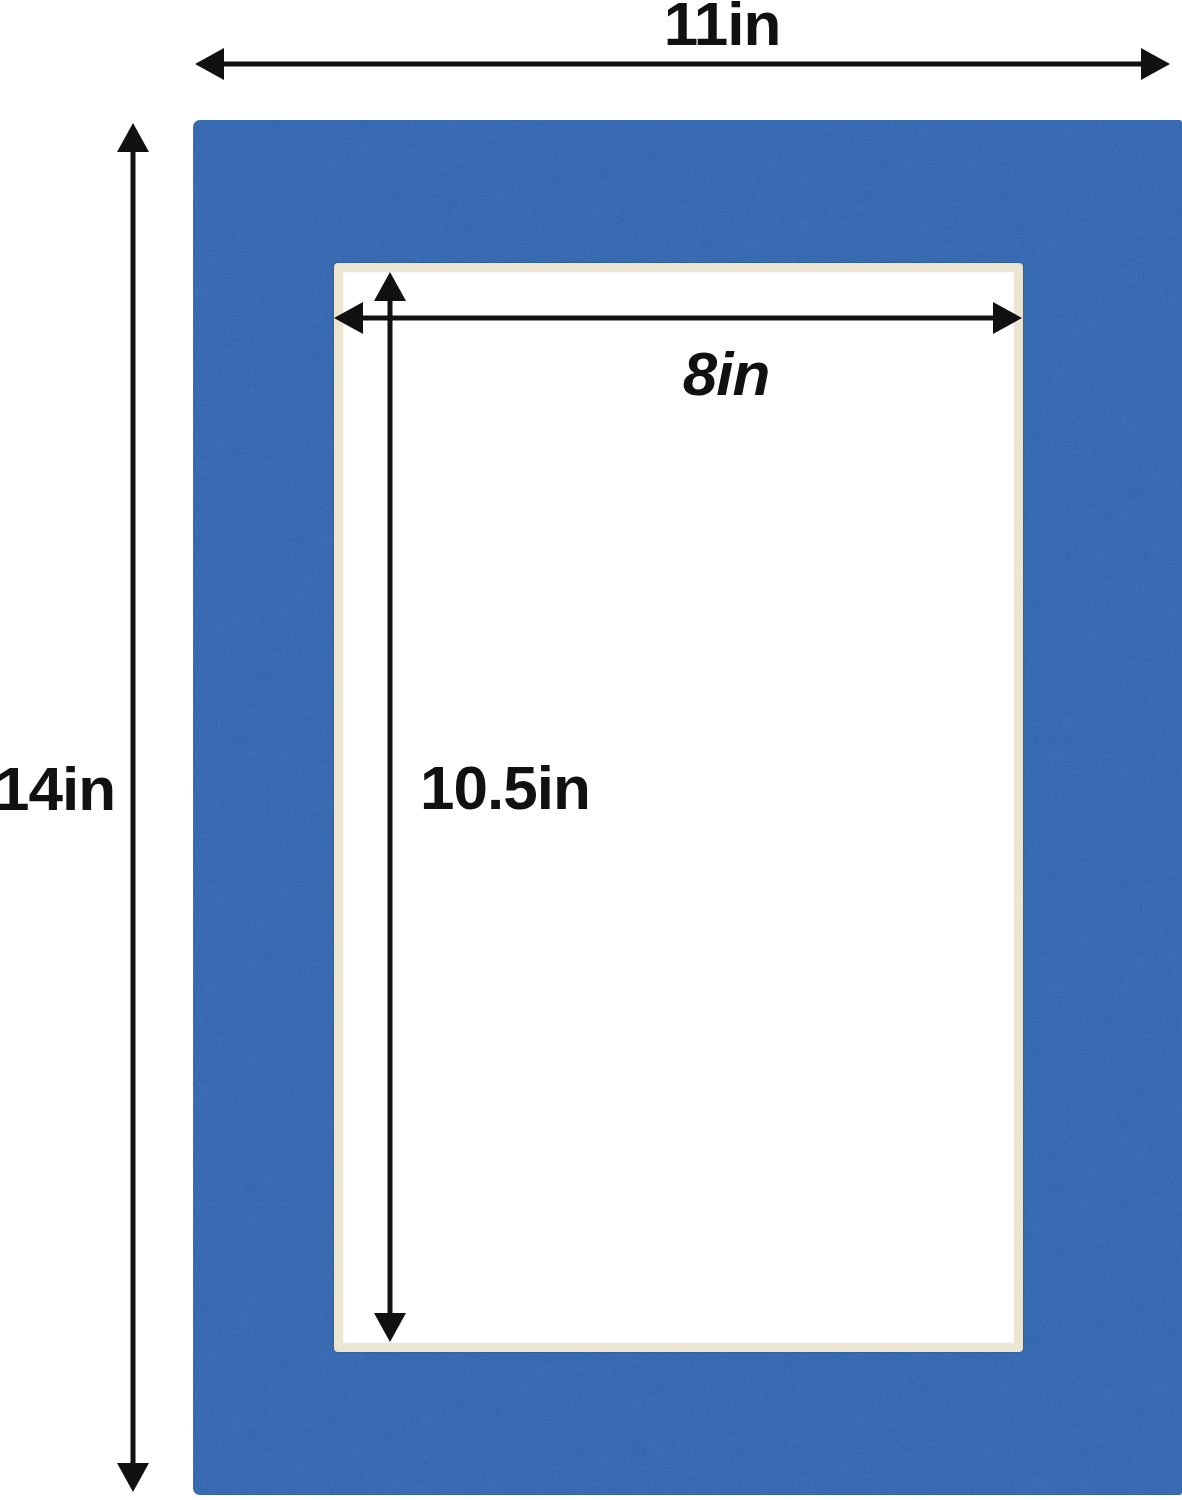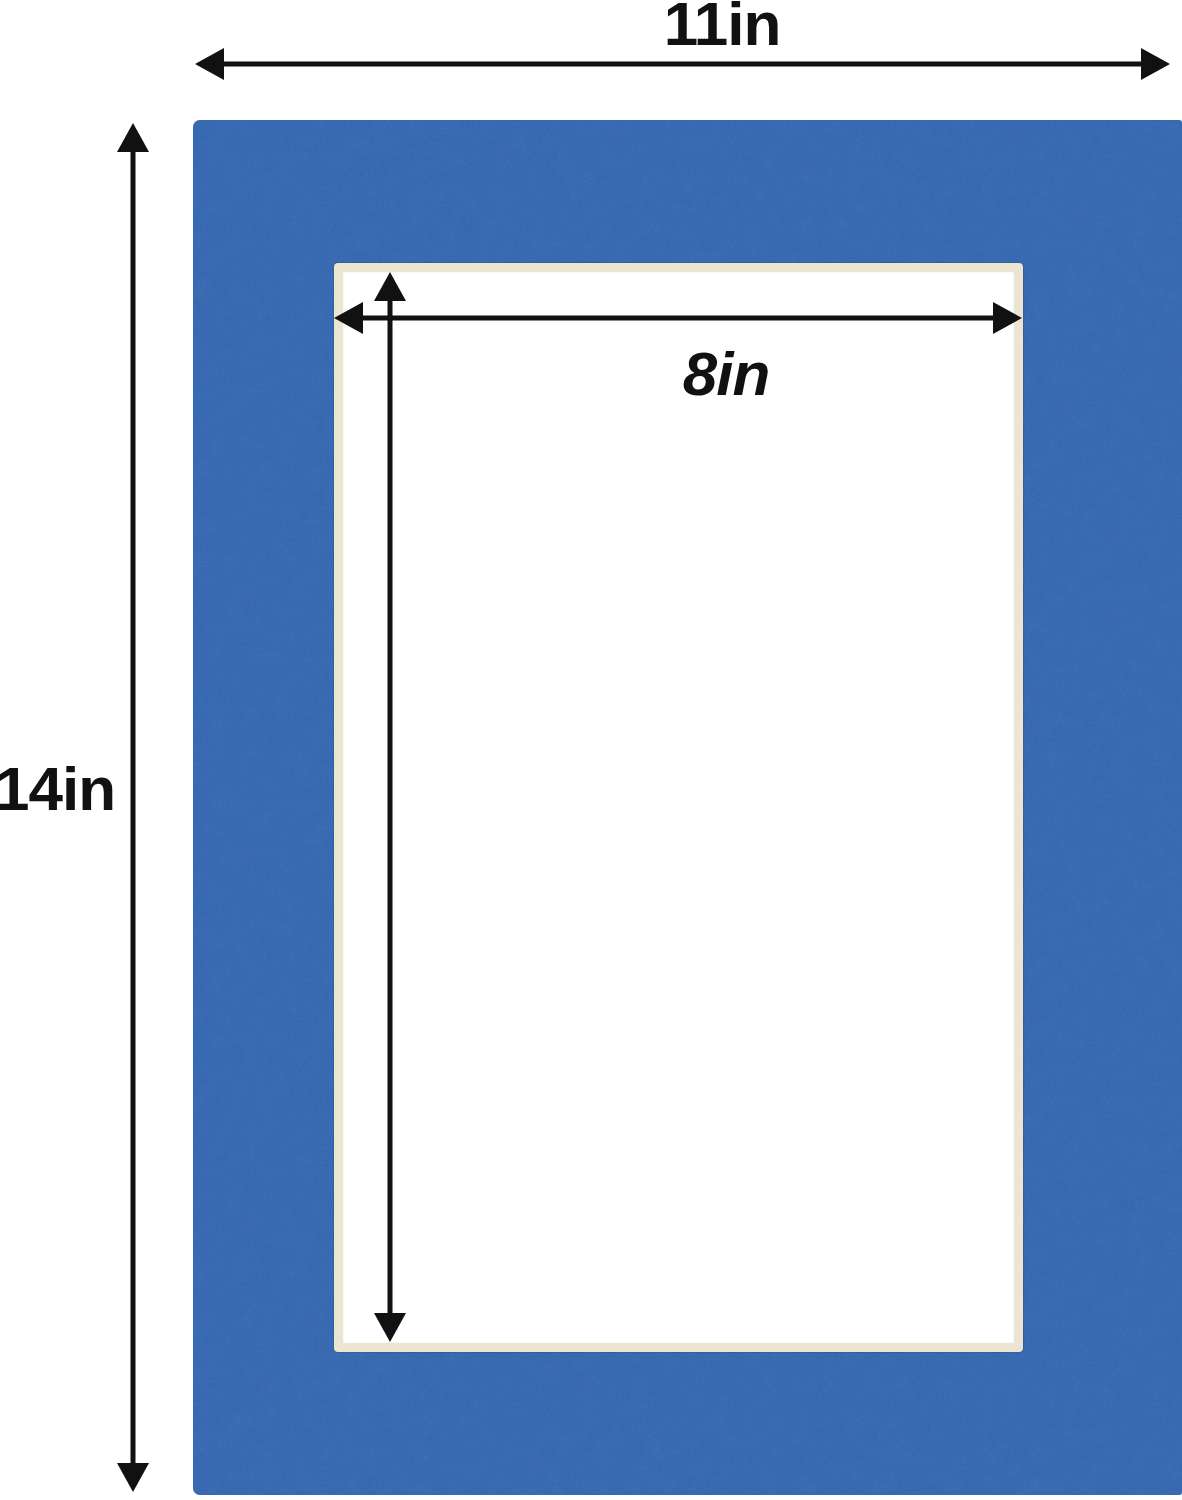--- a/index.html
+++ b/index.html
@@ -116,14 +116,15 @@
     <span class="dim-shaft"></span>
     <span class="head right"></span>
   </div>
   <div class="dim-label" id="label-window-width">8in</div>
 
   <div class="dim-arrow v" id="arrow-window-height">
     <span class="head up"></span>
     <span class="dim-shaft"></span>
     <span class="head down"></span>
   </div>
+  <div class="dim-label" id="label-window-height">10.5in</div>
 
 </div>
 
 </body></html>

